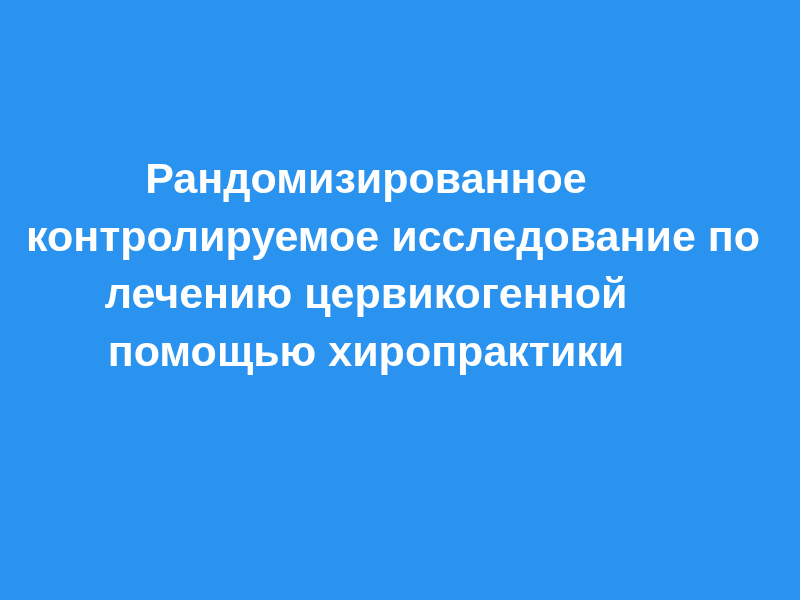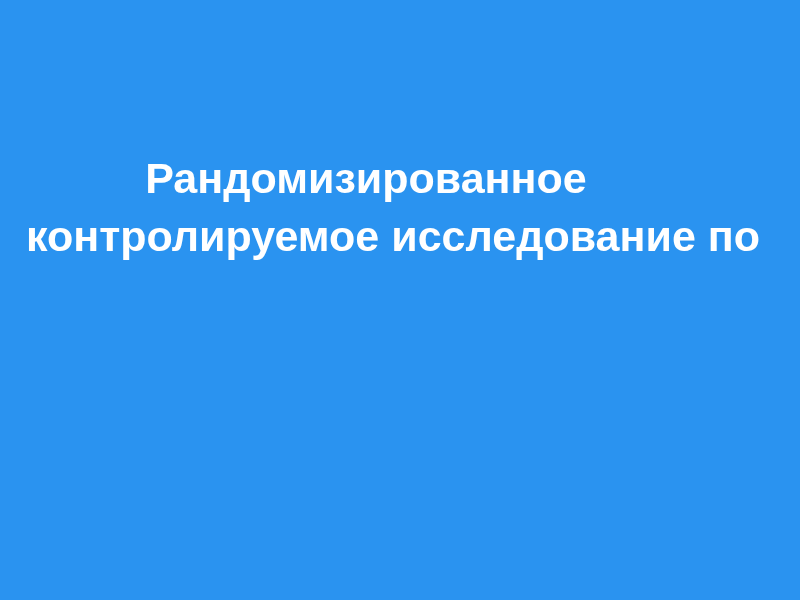--- a/index.html
+++ b/index.html
@@ -49,15 +49,17 @@
   }
 </style>
 </head>
 <body style="background: rgb(42, 147, 240);">
 
 <div class="slide" style="background: rgb(42, 147, 240);">
 
   <div class="title-block">
     <span class="title-line" style="color: rgb(255, 255, 255);">Рандомизированное</span>
     <span class="title-line" style="color: rgb(255, 255, 255);">контролируемое исследование по</span>
+    <span class="title-line" style="color: rgb(255, 255, 255);">лечению цервикогенной</span>
+    <span class="title-line" style="color: rgb(255, 255, 255);">помощью хиропрактики</span>
   </div>
 
 </div>
 
 </body></html>

